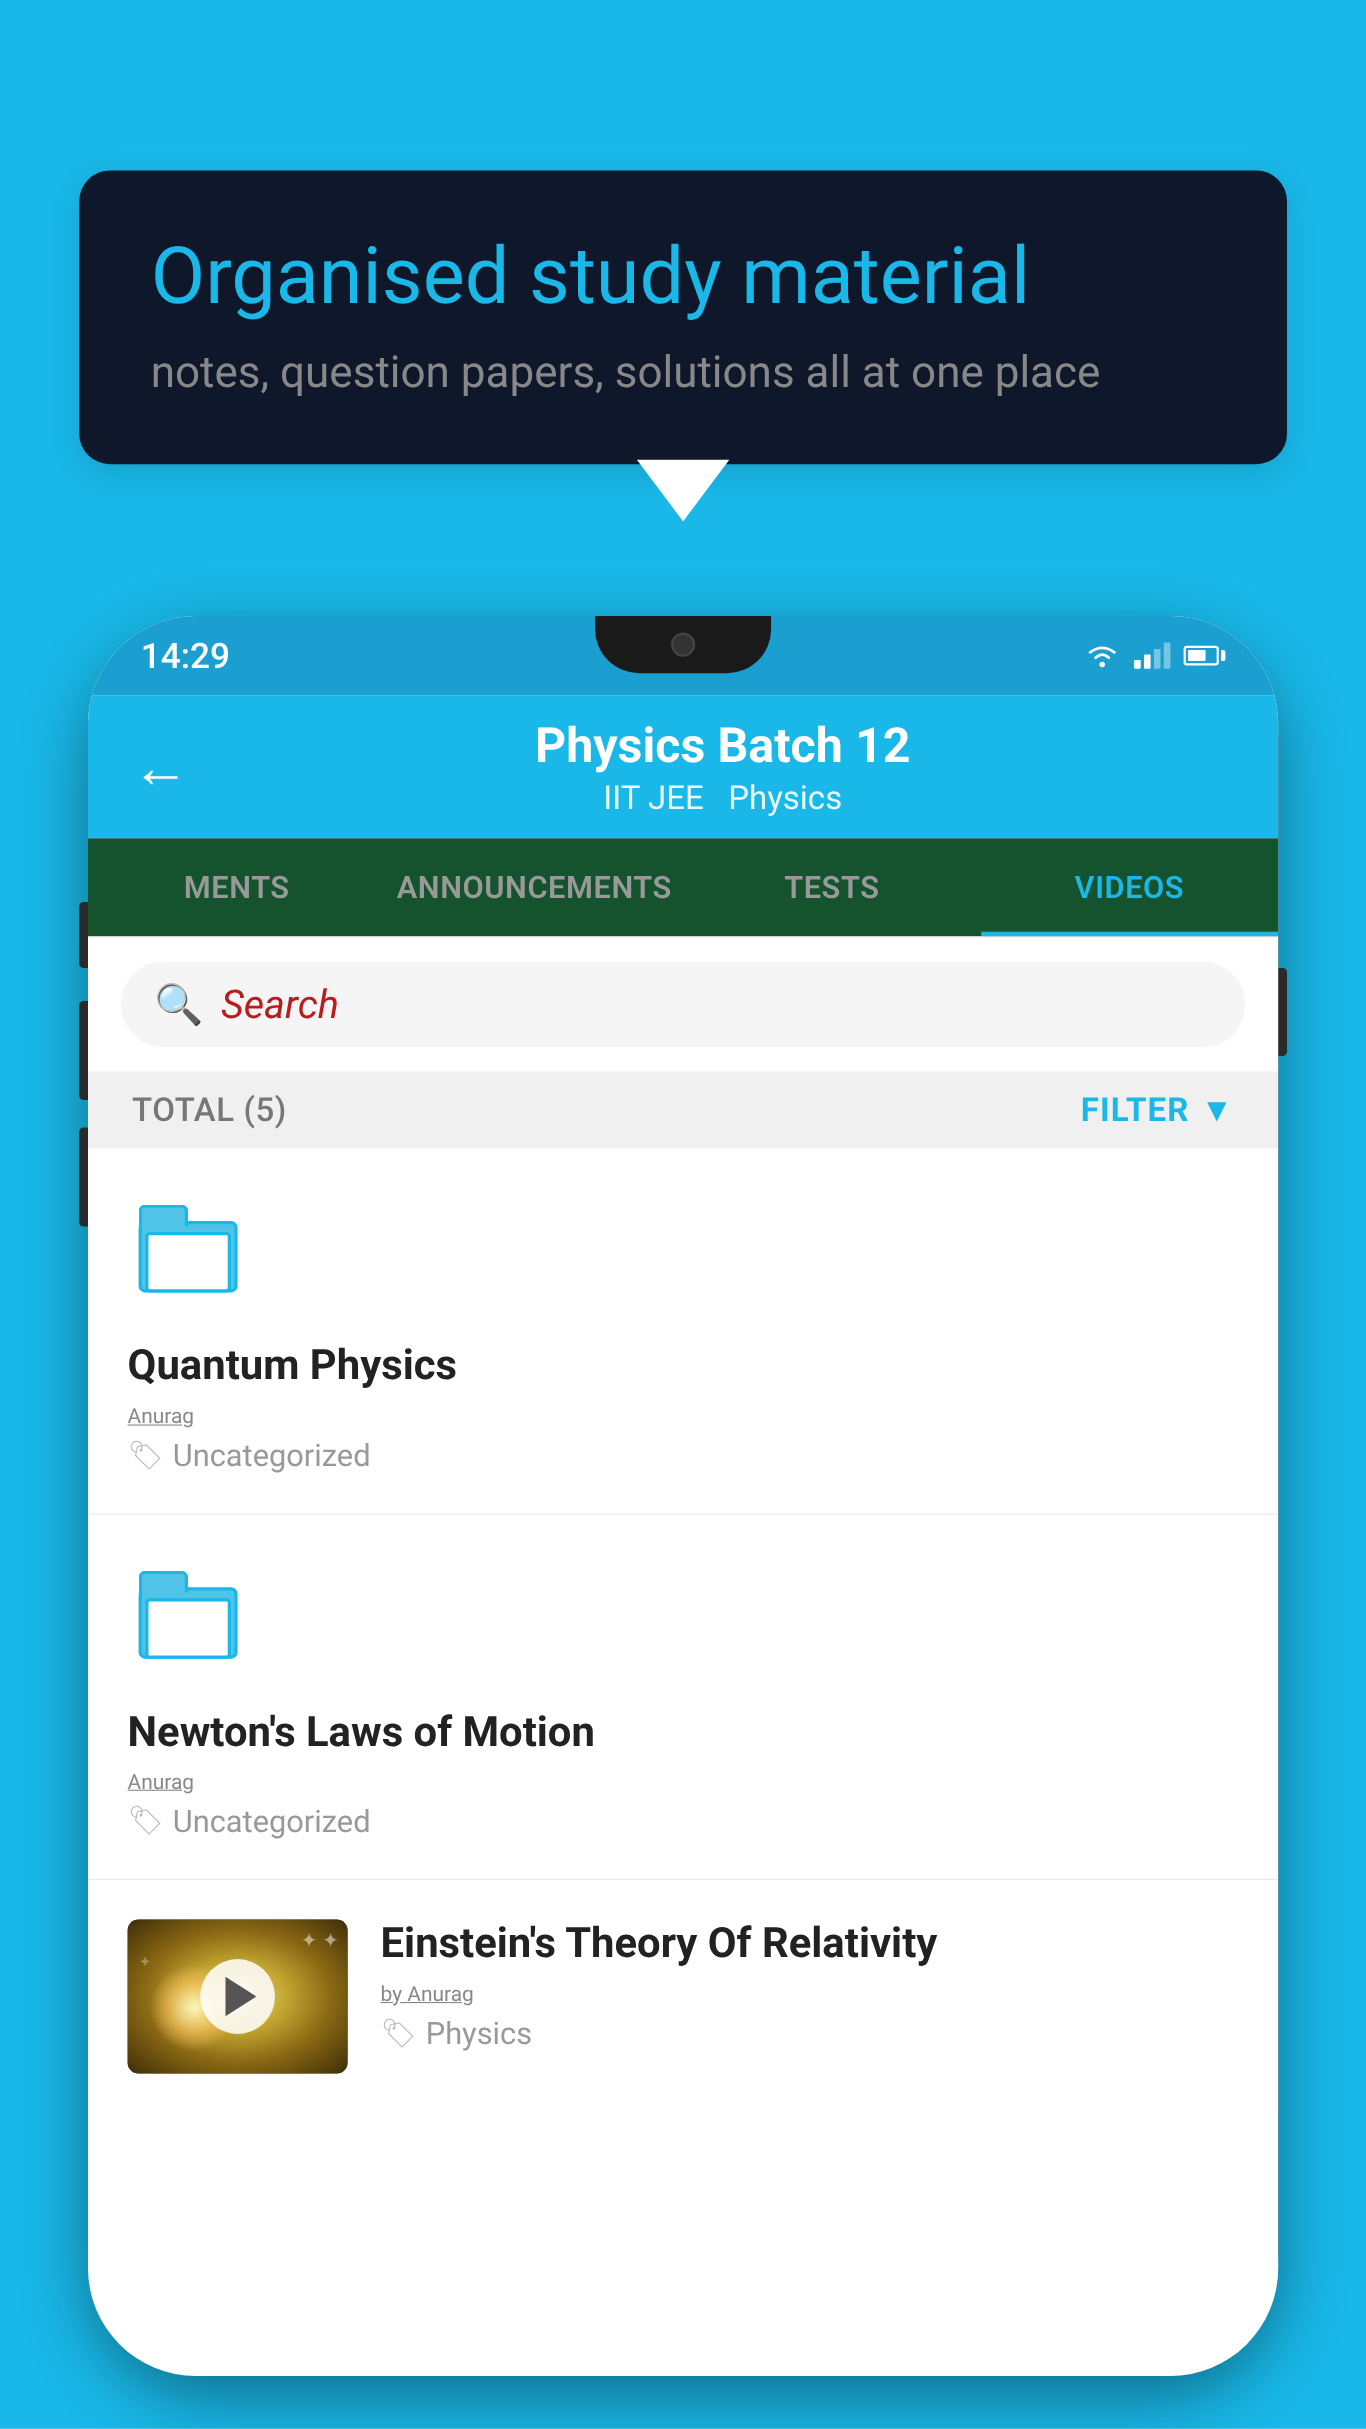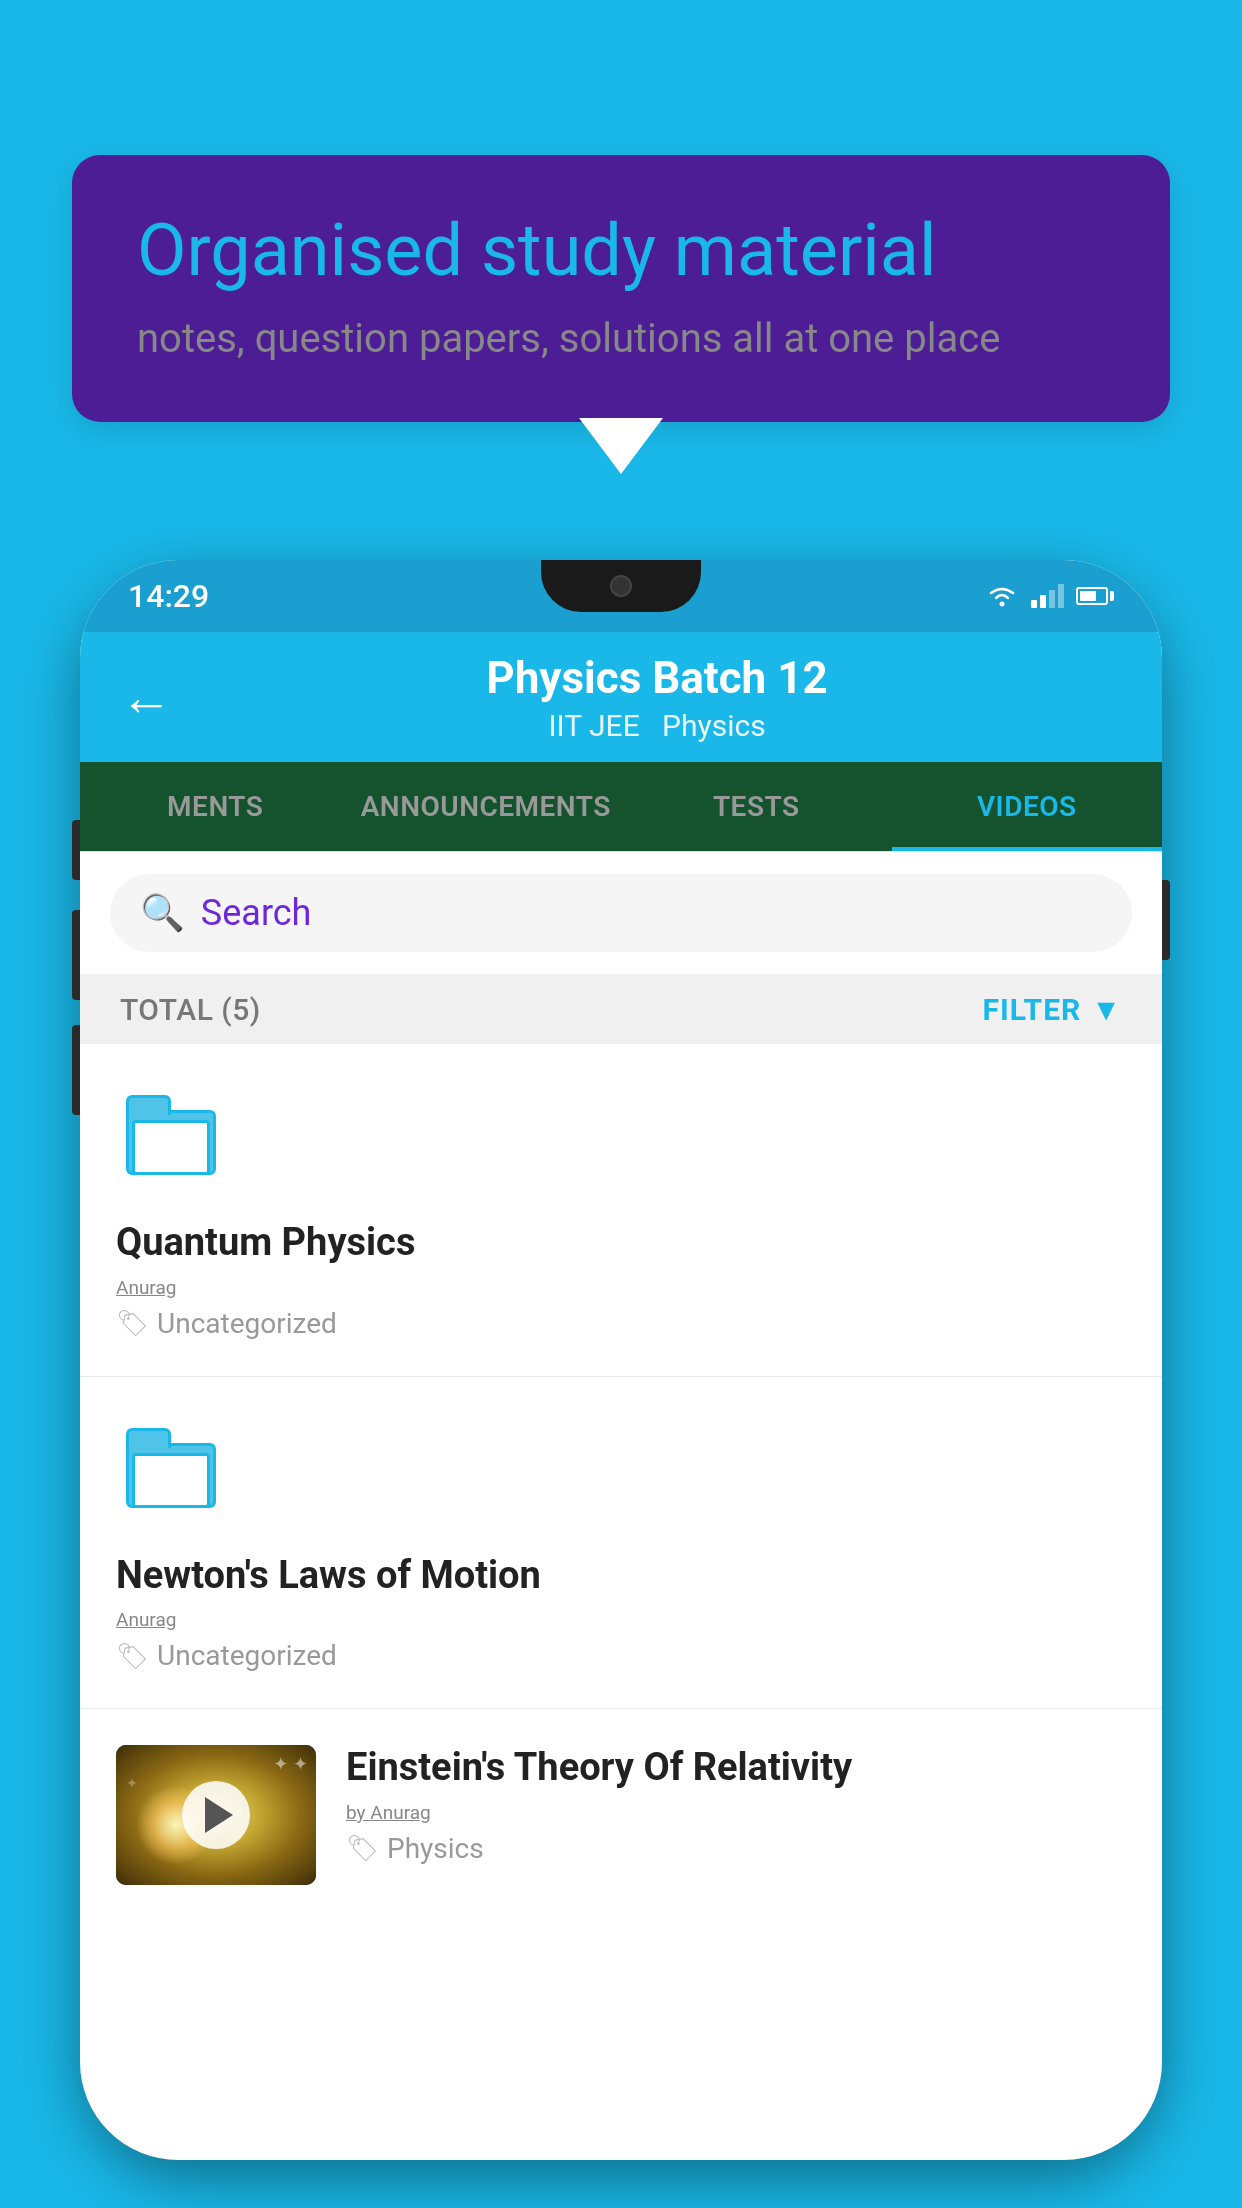--- a/index.html
+++ b/index.html
@@ -12,21 +12,21 @@
       overflow: hidden;
       position: relative;
     }
 
     
     .speech-bubble {
       position: absolute;
       top: 155px;
       left: 72px;
       right: 72px;
-      background: #4c1d95;
+      background: #0f172a;
       border-radius: 28px;
       padding: 55px 65px 60px 65px;
       box-shadow: 0 8px 30px rgba(0,0,0,0.12);
     }
 
     .speech-bubble::after {
       content: '';
       position: absolute;
       bottom: -52px;
       left: 50%;
@@ -209,22 +209,23 @@
       padding: 18px 30px;
       gap: 16px;
     }
 
     .search-icon-el {
       color: #aaa;
       font-size: 36px;
     }
 
     .search-text {
-      color: #6d28d9;
+      color: #b91c1c;
       font-size: 36px;
+      font-style: italic;
     }
 
     
     .filter-bar {
       background: #f0f0f0;
       display: flex;
       align-items: center;
       justify-content: space-between;
       padding: 18px 40px;
       height: 70px;

